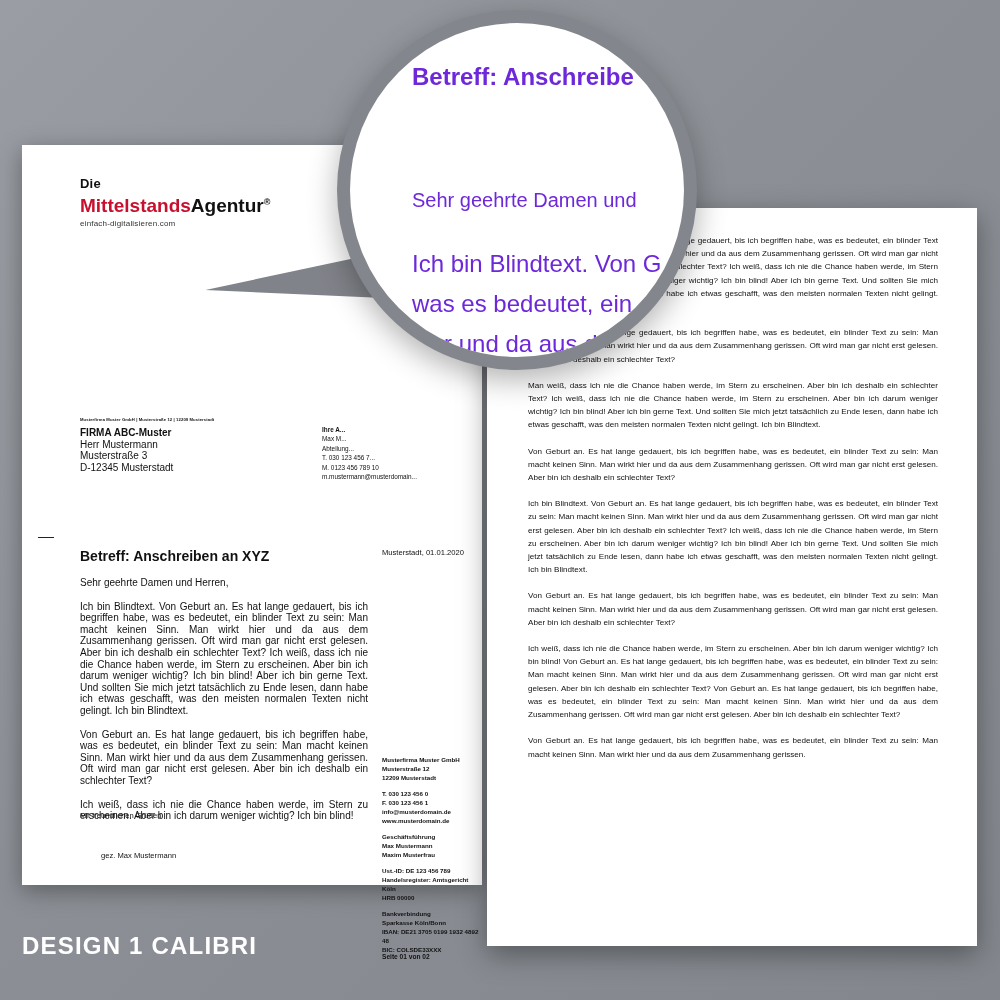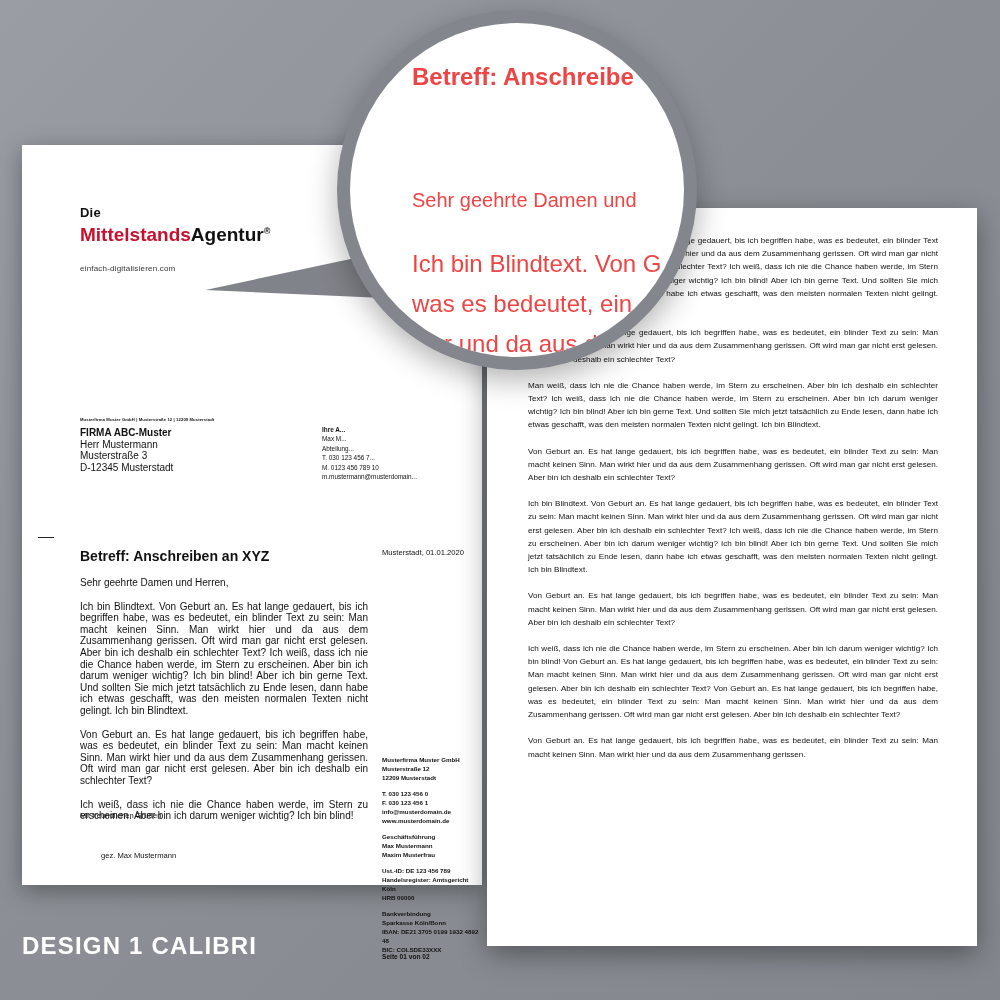--- a/index.html
+++ b/index.html
@@ -39,41 +39,40 @@
     position: absolute;
     left: 58px;
     top: 32px;
   }
   .logo-line1 {
     font-size: 13px;
     font-weight: 700;
     color: #111;
     letter-spacing: .2px;
     line-height: 14px;
-    margin-top: 29px;
   }
   .logo-line2 {
     font-size: 19px;
     font-weight: 700;
     color: #111;
     line-height: 22px;
     white-space: nowrap;
   }
   .logo-line2 .mid {
     color: #c8102e;
   }
   .logo-line2 .reg {
     font-size: 9px;
     vertical-align: super;
   }
   .logo-line3 {
     font-size: 8px;
     color: #333;
     letter-spacing: .2px;
-    margin-top: 18px;
+    margin-top: 2px;
   }
   .foldmark {
     position: absolute;
     left: 16px;
     top: 392px;
     width: 16px;
     height: 1px;
     background: #222;
   }
   .p1-addr-micro {
@@ -220,21 +219,21 @@
     border: 13px solid #83868c;
     box-sizing: border-box;
     overflow: hidden;
     box-shadow: 0 10px 30px rgba(0,0,0,.3);
   }
   .mag-content {
     position: absolute;
     left: 62px;
     top: 40px;
     width: 330px;
-    color: #ef4444;
+    color: #6d28d9;
   }
   .mag-subject {
     font-size: 24px;
     font-weight: 700;
     white-space: nowrap;
   }
   .mag-salut {
     margin-top: 98px;
     font-size: 20px;
     white-space: nowrap;

